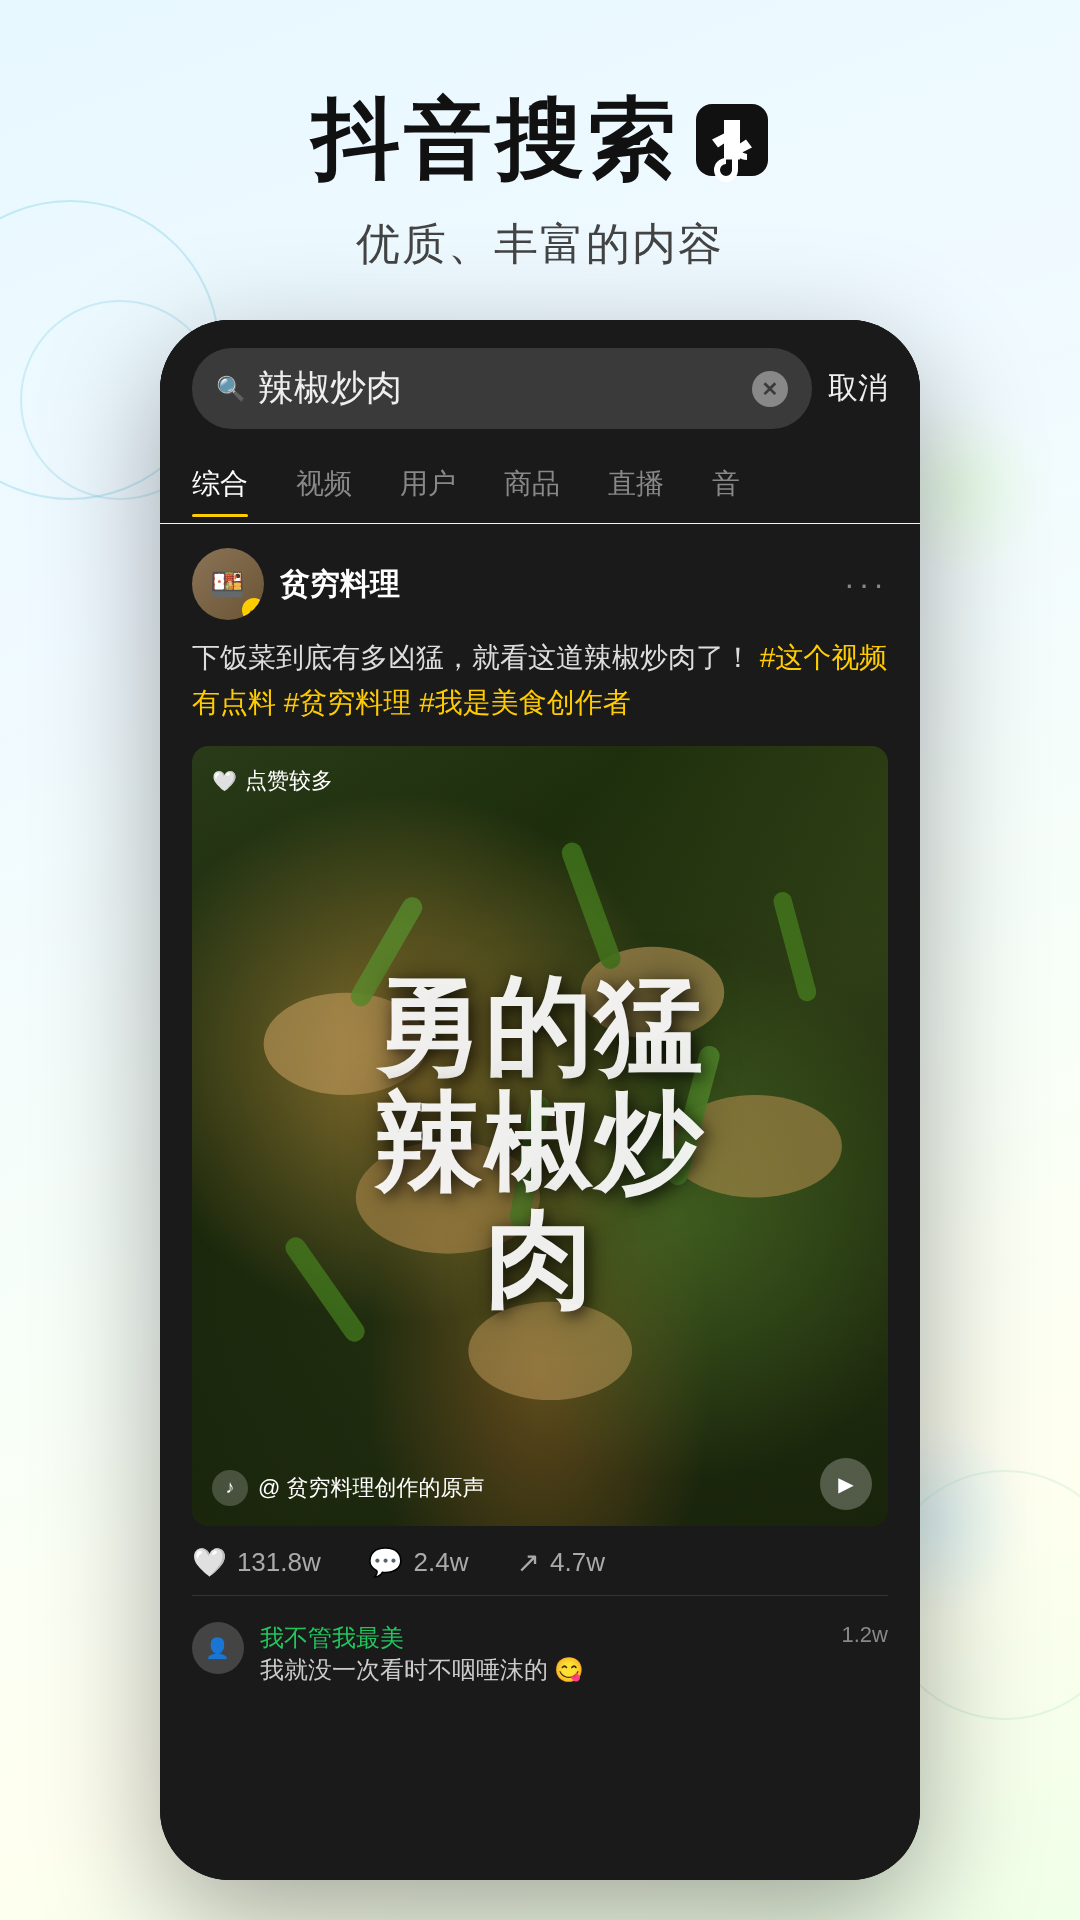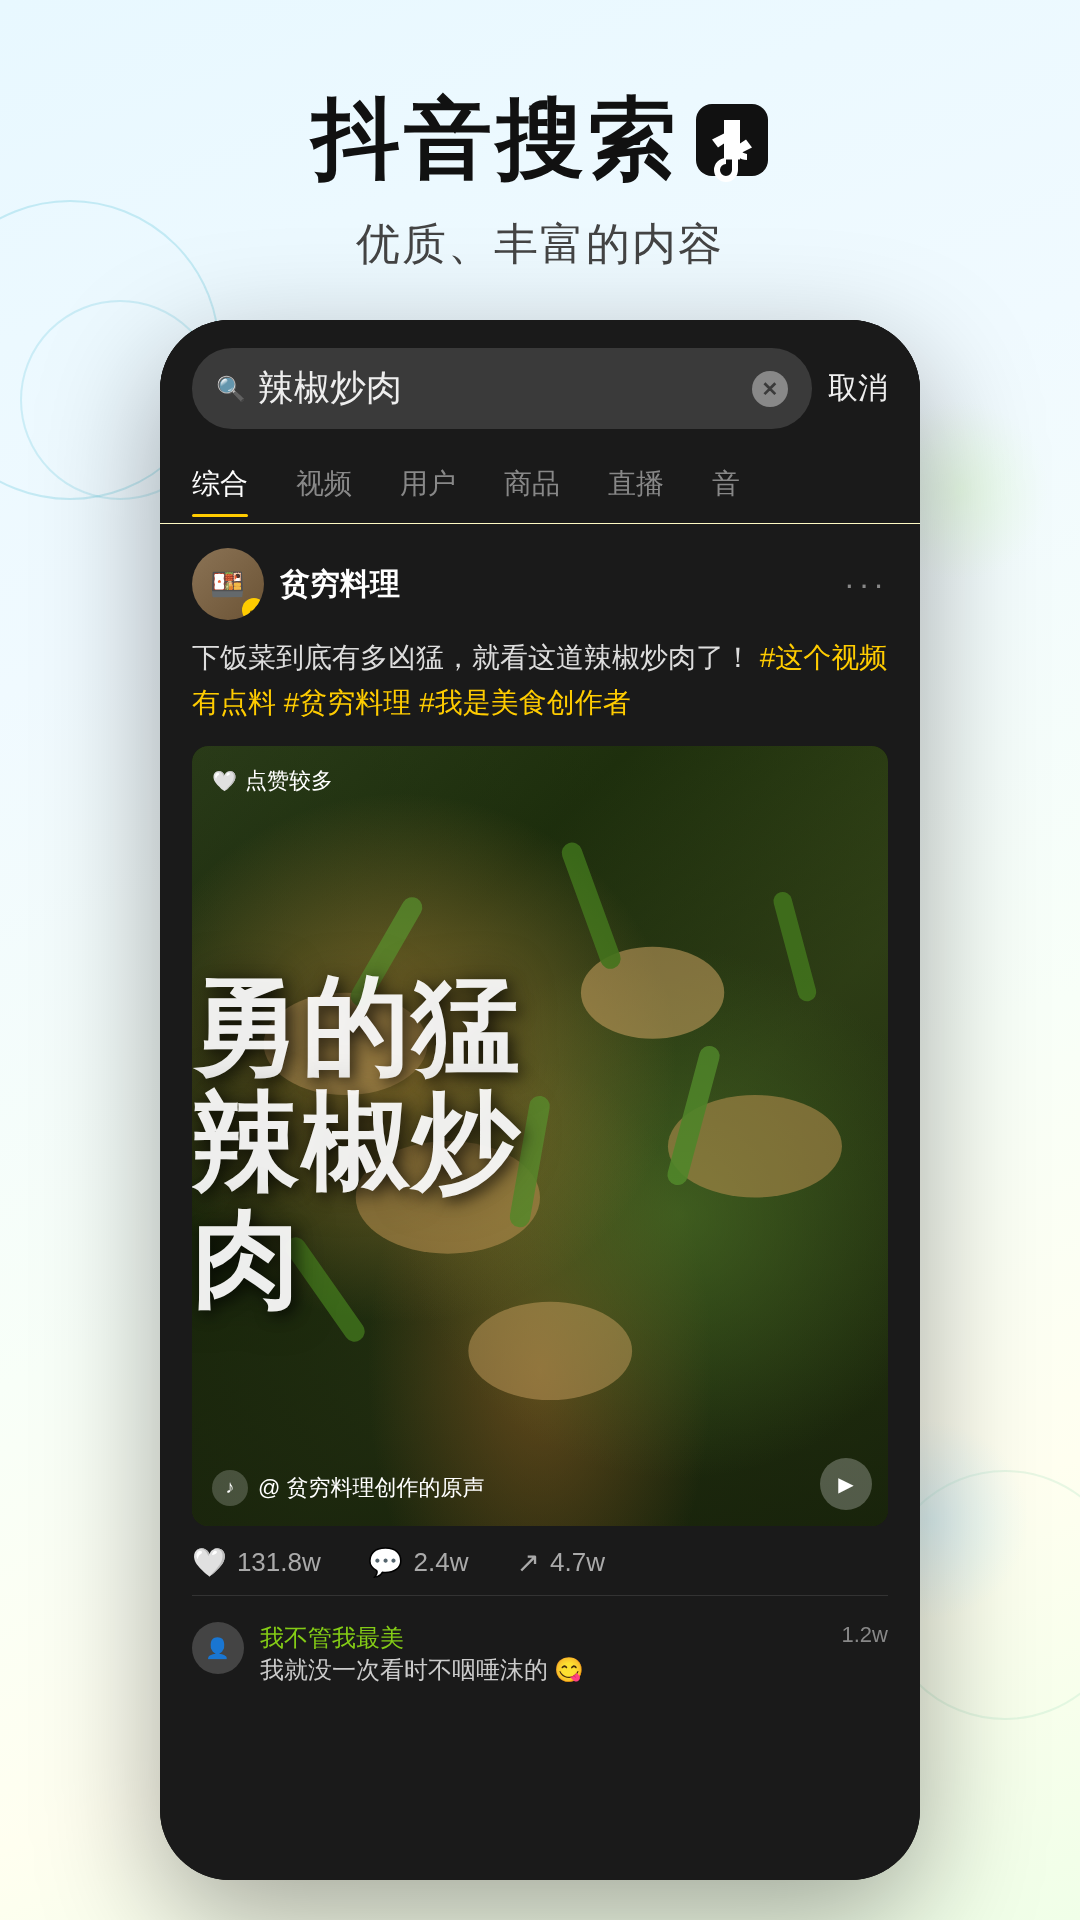--- a/index.html
+++ b/index.html
@@ -385,21 +385,21 @@
       flex-shrink: 0;
       display: flex;
       align-items: center;
       justify-content: center;
       font-size: 20px;
     }
     .comment-content {
       flex: 1;
     }
     .comment-name {
-      color: #84cc16;
+      color: #22c55e;
       font-size: 24px;
     }
     .comment-text {
       color: #ccc;
       font-size: 24px;
     }
     .comment-likes {
       color: #888;
       font-size: 22px;
     }
@@ -498,21 +498,21 @@
               <rect x="320" y="350" width="20" height="130" rx="10" fill="#5a9a30" transform="rotate(10 330 415)" opacity="0.9"></rect>
               <rect x="580" y="150" width="18" height="110" rx="9" fill="#4a8a20" transform="rotate(-15 589 205)" opacity="0.9"></rect>
             </svg>
           </div>
 
           <div class="like-badge">
             <span class="like-badge-icon">🤍</span>
             <span>点赞较多</span>
           </div>
 
-          <div style="position:absolute;top:50%;left:50%;transform:translate(-50%,-48%);text-align:left;width:100%;">
+          <div style="position:absolute;top:50%;left:50%;transform:translate(-50%,-48%);text-align:center;width:100%;">
             <div style="font-size:108px;font-weight:900;color:rgba(255,255,255,0.93);line-height:1.08;text-shadow:4px 4px 15px rgba(0,0,0,0.7),0 0 40px rgba(0,0,0,0.5);letter-spacing:2px;">
               勇的猛<br>辣椒炒<br>肉
             </div>
           </div>
 
           <div class="audio-row">
             <div class="audio-icon">♪</div>
             <span>@ 贫穷料理创作的原声</span>
           </div>
 

